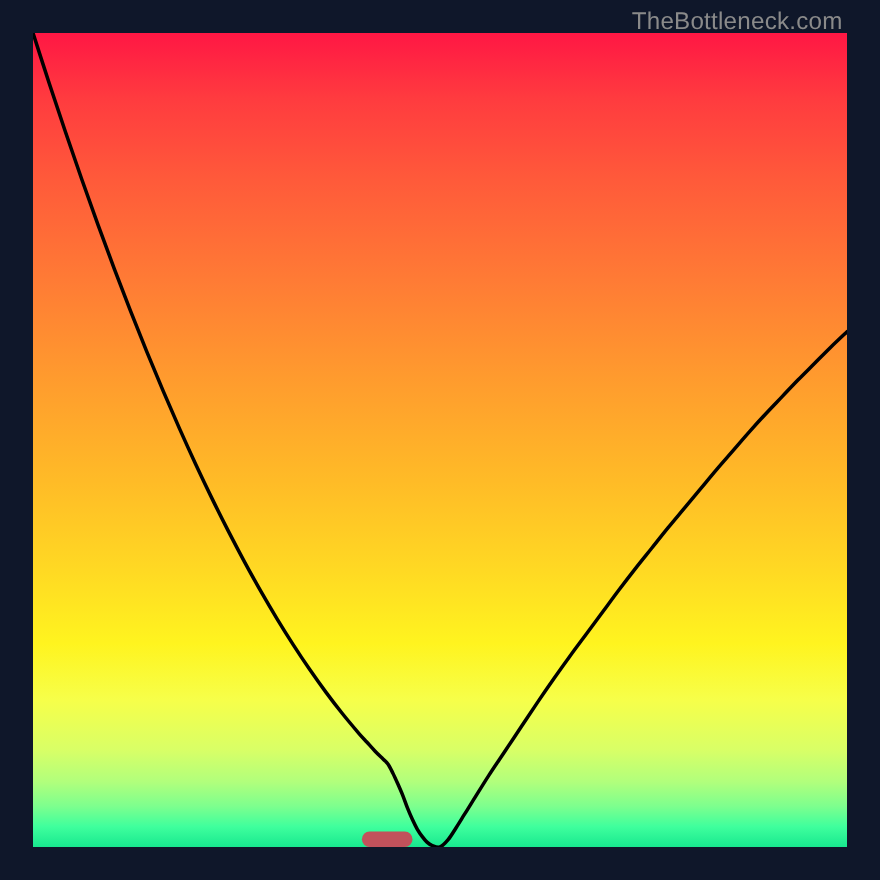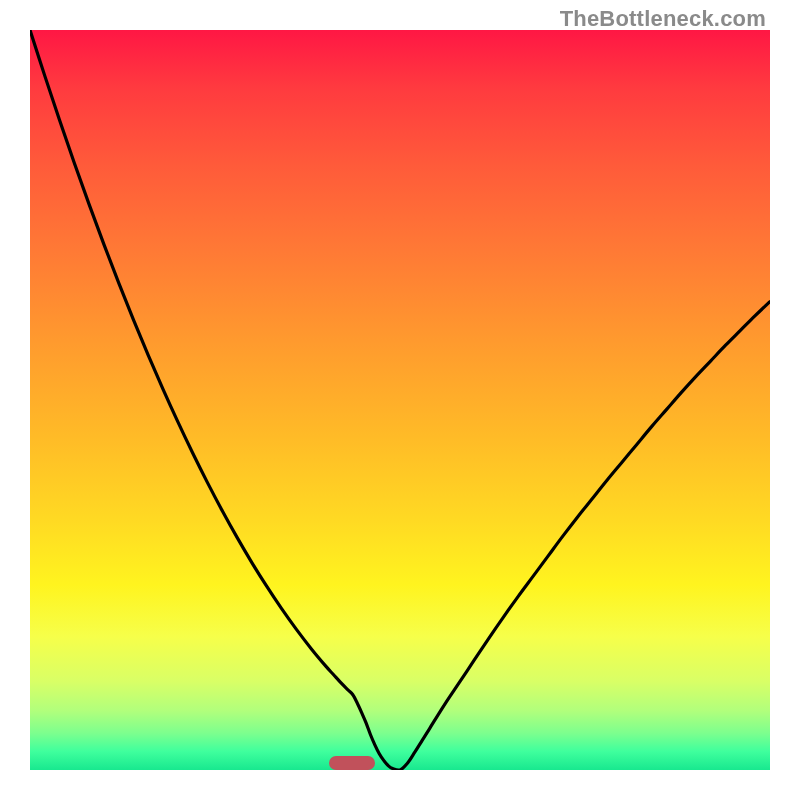--- a/index.html
+++ b/index.html
@@ -8,22 +8,21 @@
     width: 800px;
     height: 800px;
     overflow: hidden;
     background: #000;
     font-family: Arial, Helvetica, sans-serif;
   }
   .outer {
     position: relative;
     width: 800px;
     height: 800px;
-    background: #ffffff;
-    font-weight: bold;
+    background: #0f172a;
   }
   .plot-area {
     position: absolute;
     left: 30px;
     top: 30px;
     width: 740px;
     height: 740px;
     
     background: linear-gradient(
       to bottom,

